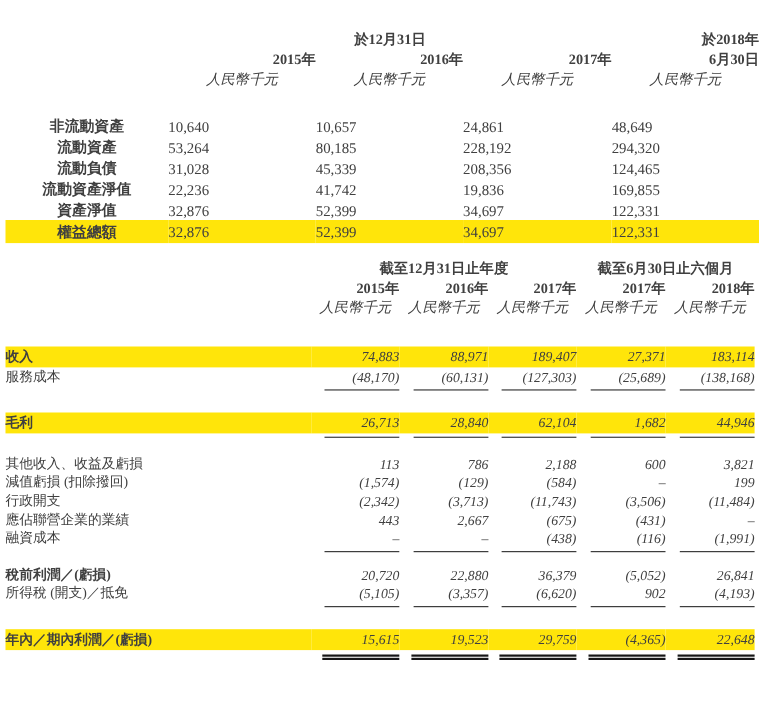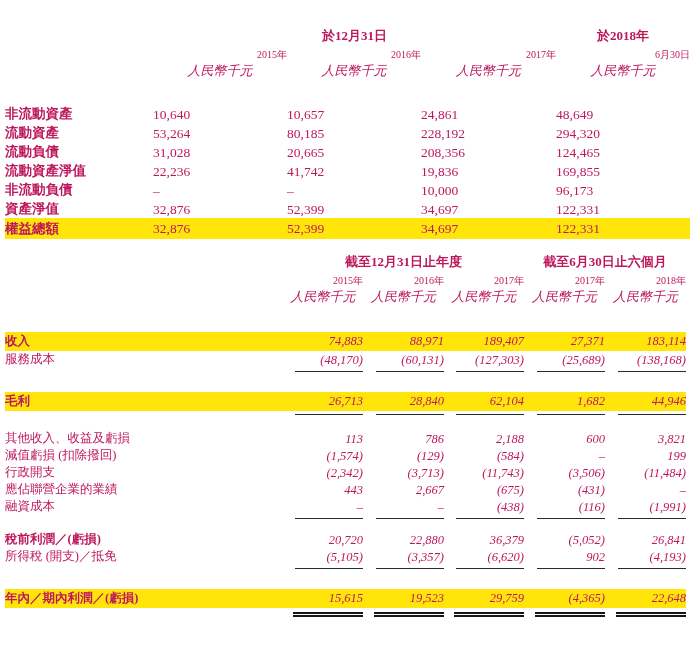--- a/index.html
+++ b/index.html
@@ -1,36 +1,36 @@
 <!DOCTYPE html>
 <html><head>
 <meta charset="utf-8">
 <style>
   * { box-sizing: border-box; }
   html, body { margin: 0; padding: 0; background: #ffffff; }
   .page {
     width: 699px; height: 661px; background: #fff; overflow: hidden;
-    color: #be185d;
+    color: #404040;
     font-family: "Liberation Serif", "DejaVu Serif", serif;
     padding-top: 27px;
   }
   table { border-collapse: collapse; table-layout: fixed; margin-left: 5px; }
   td { padding: 0; vertical-align: bottom; overflow: visible; white-space: nowrap; }
 
   .t1 { width: 685px; }
   .t2 { width: 681px; margin-top: 14px; }
 
   
   .ghead  { text-align: center; font-weight: bold; font-size: 13px; height: 17px; }
-  .ghead2 { text-align: center;  font-weight: bold; font-size: 13px; height: 17px; }
-  .year   { text-align: right;  font-weight: normal; font-size: 10px; height: 17px; }
+  .ghead2 { text-align: right;  font-weight: bold; font-size: 13px; height: 17px; }
+  .year   { text-align: right;  font-weight: bold; font-size: 13px; height: 17px; }
   .unit   { text-align: center;  font-style: italic; font-size: 13px; height: 18px; }
 
   
-  .t1 .label { font-size: 13.5px; font-weight: bold; text-align: left; }
+  .t1 .label { font-size: 13.5px; font-weight: bold; text-align: center; }
   .t1 .num   { font-size: 13.5px; }
   .t1 tr.data td { height: 19px; }
   .t2 .label { font-size: 12.5px; font-weight: normal; text-align: left; }
   .t2 .num   { font-size: 12.5px; text-align: right; font-style: italic; }
   .t2 tr.data td { height: 17px; }
   .t2 tr.bold .label { font-weight: bold; margin-left: 31px; }
 
   tr.hl td { background: #ffe50a; }
   .t1 tr.hl td { height: 21px; vertical-align: middle; }
   .t2 tr.hl td { height: 19px; vertical-align: middle; }
@@ -93,37 +93,30 @@
     <tr class="data">
       <td class="label">流動資產</td>
       <td class="num">53,264</td>
       <td class="num">80,185</td>
       <td class="num">228,192</td>
       <td class="num">294,320</td>
     </tr>
     <tr class="data">
       <td class="label">流動負債</td>
       <td class="num">31,028</td>
-      <td class="num">20,665</td>
+      <td class="num">45,339</td>
       <td class="num">208,356</td>
       <td class="num">124,465</td>
     </tr>
     <tr class="data">
       <td class="label">流動資產淨值</td>
       <td class="num">22,236</td>
       <td class="num">41,742</td>
       <td class="num">19,836</td>
       <td class="num">169,855</td>
-    </tr>
-    <tr class="data">
-      <td class="label">非流動負債</td>
-      <td class="num">–</td>
-      <td class="num">–</td>
-      <td class="num">10,000</td>
-      <td class="num">96,173</td>
     </tr>
     <tr class="data">
       <td class="label">資產淨值</td>
       <td class="num">32,876</td>
       <td class="num">52,399</td>
       <td class="num">34,697</td>
       <td class="num">122,331</td>
     </tr>
     <tr class="data hl">
       <td class="label">權益總額</td>

